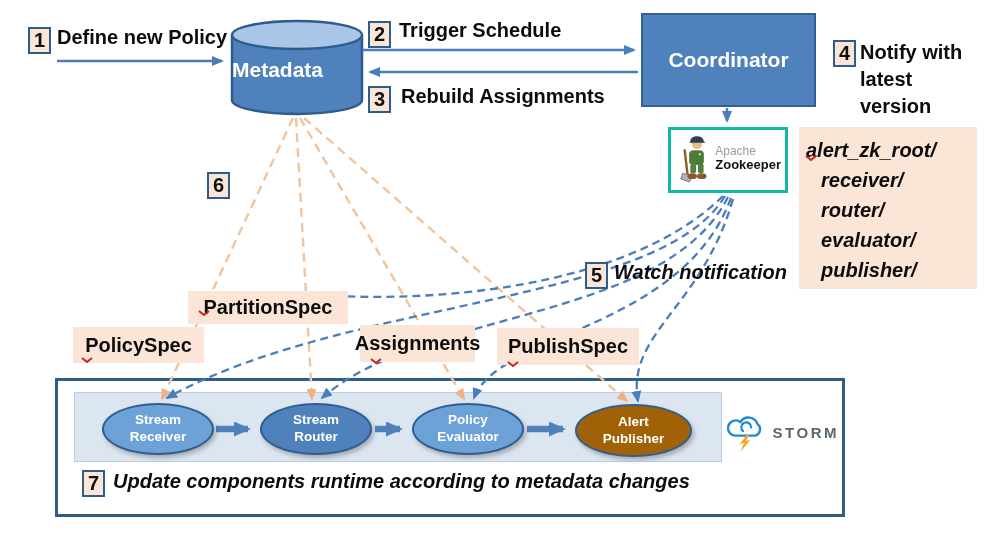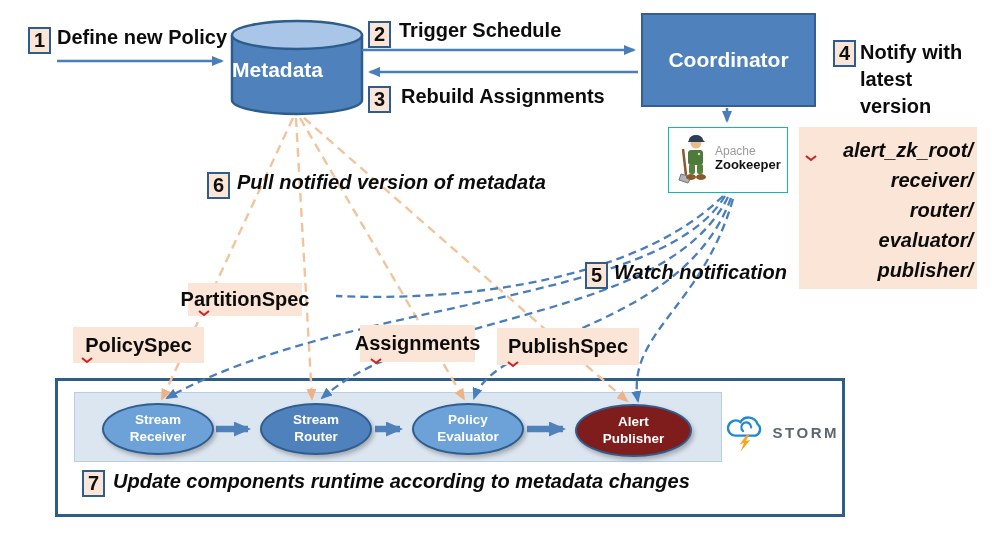--- a/index.html
+++ b/index.html
@@ -20,31 +20,31 @@
     font-size:21px;font-weight:700;z-index:4;}
   
   .coordinator{
     position:absolute;left:641px;top:13px;width:175px;height:94px;background:#4f81bd;
     border:2.5px solid #365f91;box-sizing:border-box;display:flex;align-items:center;justify-content:center;
     color:#ffffff;font-size:21px;font-weight:600;z-index:4;
   }
   
   .zk-box{
     position:absolute;left:668px;top:127px;width:120px;height:66px;background:#fff;
-    border:1px solid #14b8a6;box-sizing:border-box;display:flex;align-items:center;gap:4px;
+    border:3px solid #14b8a6;box-sizing:border-box;display:flex;align-items:center;gap:4px;
     padding:2px 4px 4px 6px;z-index:4;
   }
   .zk-text{display:flex;flex-direction:column;line-height:1.15;}
   .zk-brand{font-size:12px;color:#9b9b9b;}
   .zk-name{font-size:13px;font-weight:600;color:#111;}
   
   .zk-paths{
     position:absolute;left:799px;top:127px;width:178px;height:162px;background:#fbe5d6;
-    box-sizing:border-box;padding:8px 4px 4px 23px;z-index:4;
-    font-size:20px;font-style:italic;font-weight:600;color:#0c0c0c;line-height:30px;text-align:right;
+    box-sizing:border-box;padding:8px 4px 4px 7px;z-index:4;
+    font-size:20px;font-style:italic;font-weight:600;color:#0c0c0c;line-height:30px;
   }
   .zk-paths .child{margin-left:15px;}
   
   .spec{
     position:absolute;background:#fbe5d6;color:#0c0c0c;font-size:20px;font-weight:600;
     display:flex;align-items:center;justify-content:center;box-sizing:border-box;z-index:5;white-space:nowrap;
   }
   
   .outer-box{position:absolute;left:55px;top:378px;width:790px;height:139px;background:#fff;
     border:3px solid #2e5d8c;box-sizing:border-box;z-index:1;}
@@ -52,21 +52,21 @@
     border:1.5px solid #b9cde7;box-sizing:border-box;z-index:1;}
   
   .ellipse{
     position:absolute;width:112px;height:52px;border-radius:50%;border:2.5px solid #2f5d8f;
     box-sizing:border-box;display:flex;flex-direction:column;align-items:center;justify-content:center;
     color:#fff;font-size:13.5px;font-weight:700;line-height:1.25;z-index:4;
     box-shadow:2px 3px 4px rgba(60,60,60,.35);text-align:center;
   }
   .fill-light{background:#6ca2d8;}
   .fill-dark{background:#4f81bd;}
-  .fill-mid{background:#7f1d1d;}
+  .fill-mid{background:#a16207;}
   
   .storm{position:absolute;left:727px;top:407px;width:112px;height:50px;display:flex;align-items:center;gap:8px;z-index:4;}
   .storm-label{font-size:15px;font-weight:700;color:#5b6770;letter-spacing:2.5px;}
   svg.lines{position:absolute;left:0;top:0;z-index:2;pointer-events:none;}
   svg.squig{position:absolute;z-index:6;pointer-events:none;}
 </style>
 </head>
 <body>
 
 <div id="canvas">
@@ -130,21 +130,20 @@
   <div class="badge" style="left:368px;top:86px">3</div>
   <div class="step-label" style="left:401px;top:85px">Rebuild Assignments</div>
 
   <div class="badge" style="left:833px;top:40px">4</div>
   <div class="step-label" style="left:860px;top:39px;width:118px;white-space:normal;line-height:27px">Notify with latest version</div>
 
   <div class="badge" style="left:585px;top:262px">5</div>
   <div class="step-label italic" style="left:614px;top:261px">Watch notification</div>
 
   <div class="badge" style="left:207px;top:172px">6</div>
-  <div class="step-label italic" style="left:237px;top:171px">Pull notified version of metadata</div>
 
   <div class="badge" style="left:82px;top:470px">7</div>
   <div class="step-label italic" style="left:113px;top:470px">Update components runtime according to metadata changes</div>
 
   <div class="cyl-label">Metadata</div>
 
   <div class="coordinator">
     <span>Coordinator</span>
   </div>
 
@@ -170,21 +169,21 @@
 
   <div class="zk-paths">
     <div>alert_zk_root/</div>
     <div class="child">receiver/</div>
     <div class="child">router/</div>
     <div class="child">evaluator/</div>
     <div class="child">publisher/</div>
   </div>
 
   <div class="spec" style="left:73px;top:327px;width:131px;height:36px">PolicySpec</div>
-  <div class="spec" style="left:188px;top:283px;width:114px;height:33px">PartitionSpec</div>
+  <div class="spec" style="left:188px;top:291px;width:160px;height:33px">PartitionSpec</div>
   <div class="spec" style="left:360px;top:325px;width:115px;height:37px">Assignments</div>
   <div class="spec" style="left:497px;top:328px;width:142px;height:37px">PublishSpec</div>
 
   <svg class="squig" style="left:805px;top:155px" width="13" height="7">
     <path d="M1 1 L6 5 L11 1" stroke="#cc2222" stroke-width="2" fill="none"></path>
     </svg>
   <svg class="squig" style="left:81px;top:357px" width="13" height="7">
     <path d="M1 1 L6 5 L11 1" stroke="#cc2222" stroke-width="2" fill="none"></path>
     </svg>
   <svg class="squig" style="left:198px;top:310px" width="13" height="7">

